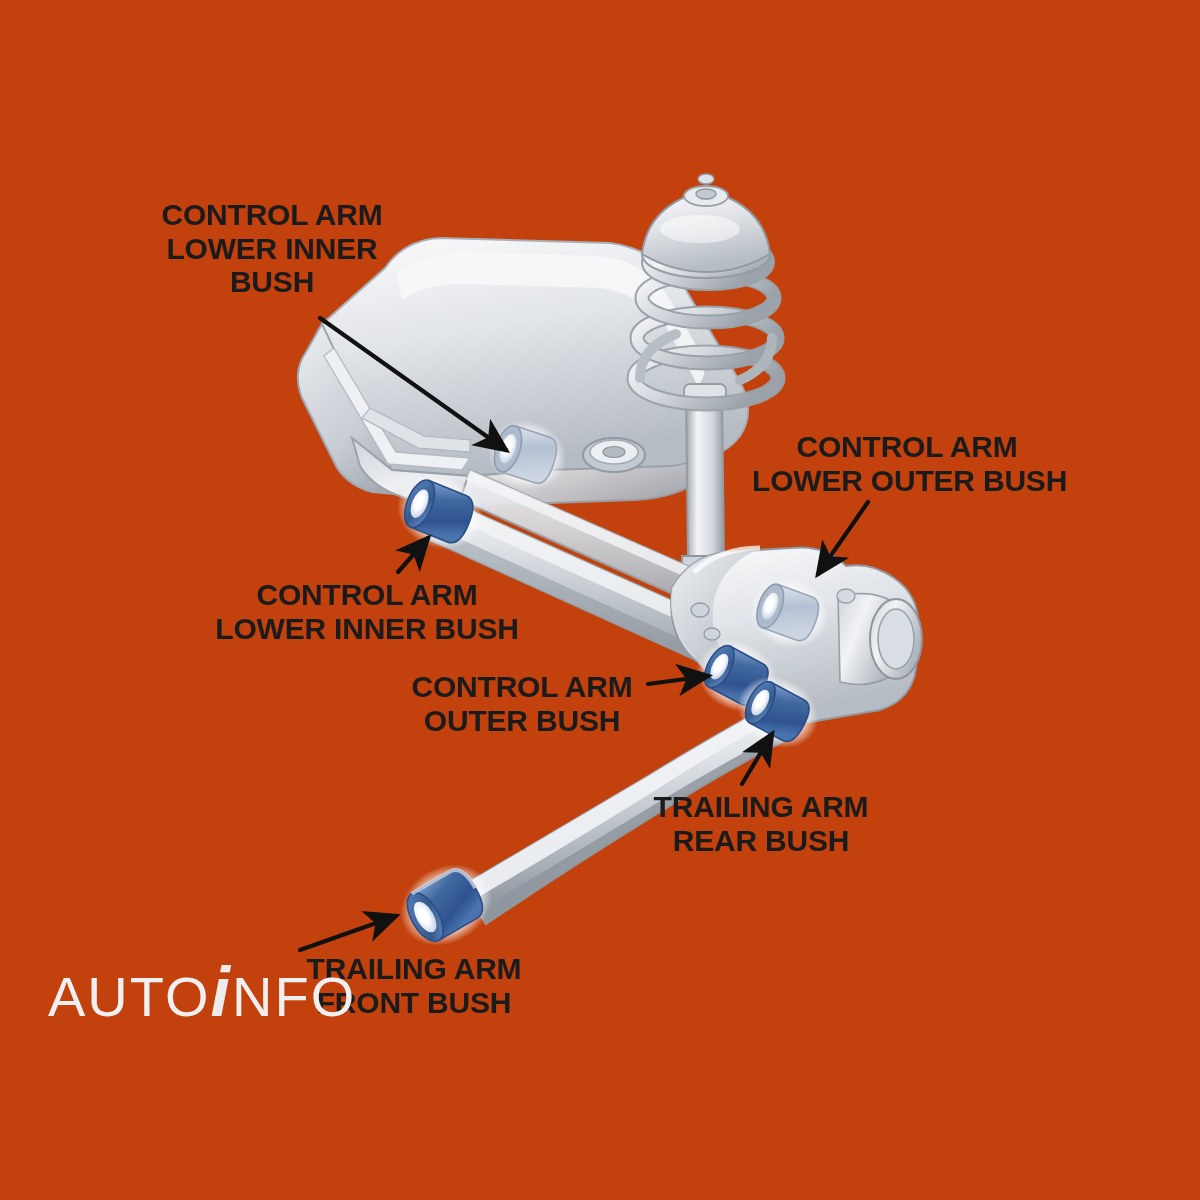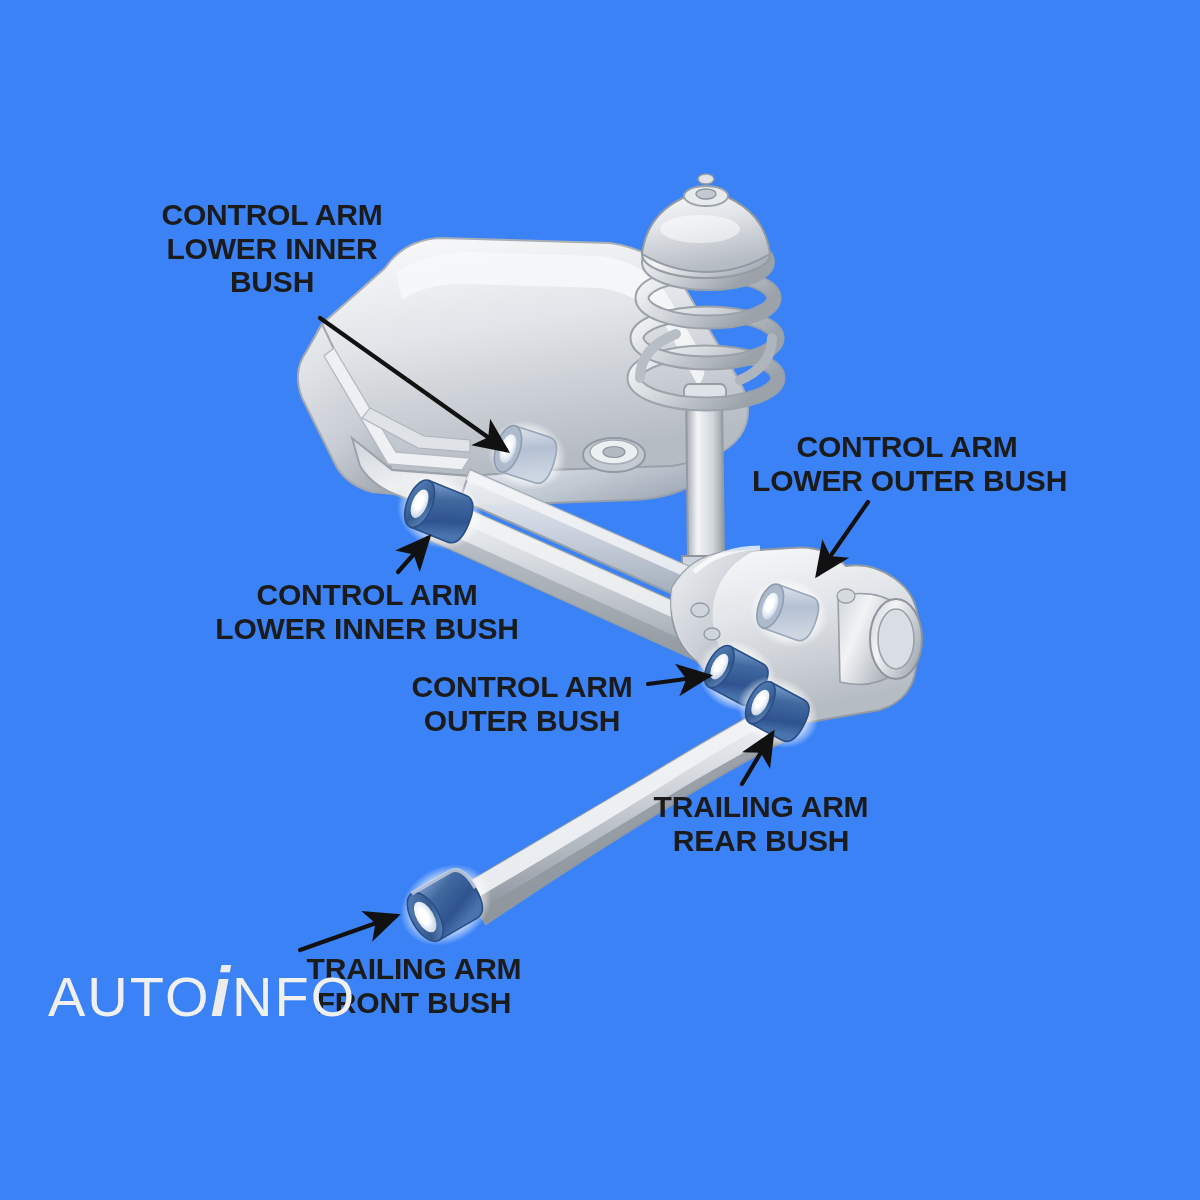--- a/index.html
+++ b/index.html
@@ -4,21 +4,21 @@
 <style>
   html, body {
     margin: 0;
     padding: 0;
     background: #ffffff;
   }
   #page {
     position: relative;
     width: 1200px;
     height: 1200px;
-    background: #3b82f6;
+    background: #c2410c;
     overflow: hidden;
     font-family: "Liberation Sans", sans-serif;
   }
   #diagram {
     position: absolute;
     left: 0;
     top: 0;
     width: 1200px;
     height: 1200px;
   }

